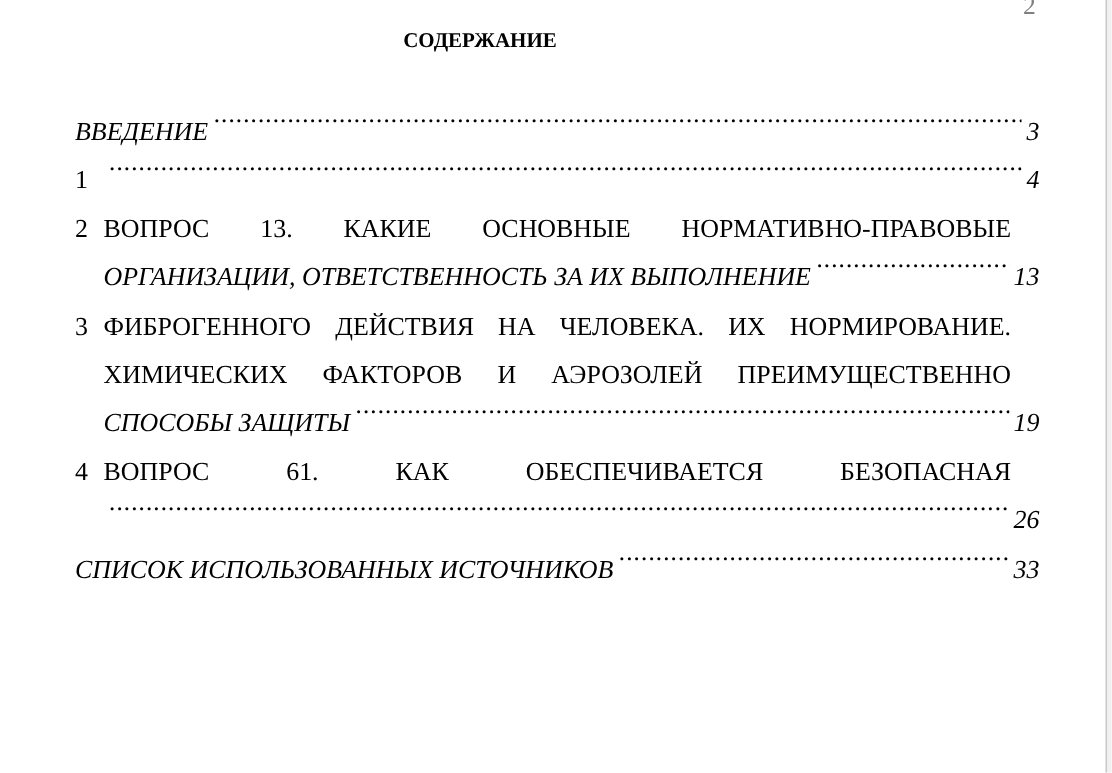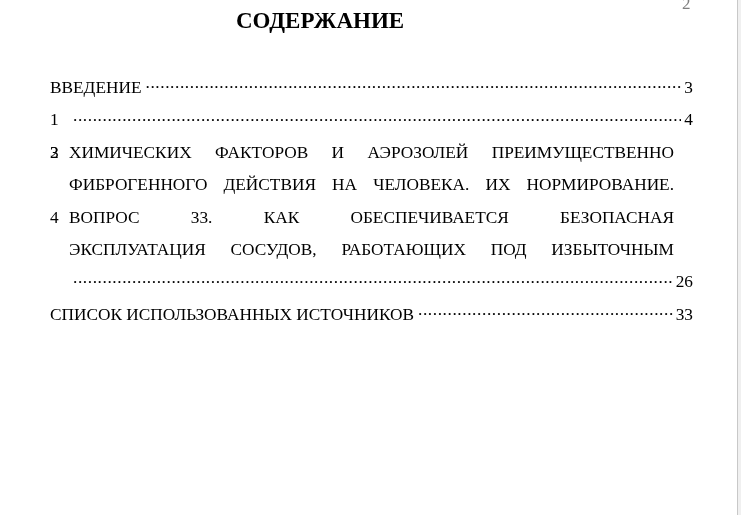--- a/index.html
+++ b/index.html
@@ -20,36 +20,36 @@
     }
     .outside {
       position: absolute; left: 738px; top: 0; width: 3px; height: 515px;
       background: #f0f0f0;
     }
     .page-number {
       position: absolute; left: 682px; top: -6px;
       font-size: 17px; color: #808080;
     }
     .title {
-      position: absolute; left: 0; width: 640px; top: 8px;
-      text-align: center; font-weight: bold; font-size: 23px;
+      position: absolute; left: 0; width: 640px; top: 20px;
+      text-align: center; font-weight: bold; font-size: 14px;
     }
     .toc {
       position: absolute; left: 50px; top: 72px; width: 643px;
       font-size: 17.3px; line-height: 32.4px;
     }
     .entry { position: relative; }
     .entry.numbered { padding-left: 19px; }
     .entry .num { position: absolute; left: 0; top: 0; }
     .line-just {
       display: block; text-align: justify; text-align-last: justify;
       width: 605px;
     }
     .line-last {
-      display: flex; align-items: center; white-space: nowrap;
+      display: flex; align-items: flex-start; white-space: nowrap; font-style: italic;
     }
     .line-last .text { flex: 0 0 auto; }
     .line-last .leader {
       flex: 1 1 auto; overflow: hidden; margin: 0 3px 0 4px;
       position: relative; height: 1em;
     }
     .line-last .leader::before {
       content: "................................................................................................................................................................................................................................................";
       position: absolute; left: 0; bottom: -3px; letter-spacing: 0.6px;
       white-space: nowrap;
@@ -76,32 +76,42 @@
     <div class="entry numbered">
       <span class="num">1</span>
       <div class="line-last">
         <span class="leader"></span>
         <span class="pg">4</span>
       </div>
     </div>
 
     <div class="entry numbered">
       <span class="num">2</span>
+      <span class="line-just">ВОПРОС 13. КАКИЕ ОСНОВНЫЕ НОРМАТИВНО-ПРАВОВЫЕ</span>
+      <div class="line-last">
+        <span class="text">ОРГАНИЗАЦИИ, ОТВЕТСТВЕННОСТЬ ЗА ИХ ВЫПОЛНЕНИЕ</span>
+        <span class="leader"></span>
+        <span class="pg">13</span>
+      </div>
     </div>
 
     <div class="entry numbered">
       <span class="num">3</span>
+      <span class="line-just">ФИБРОГЕННОГО ДЕЙСТВИЯ НА ЧЕЛОВЕКА. ИХ НОРМИРОВАНИЕ.</span>
       <span class="line-just">ХИМИЧЕСКИХ ФАКТОРОВ И АЭРОЗОЛЕЙ ПРЕИМУЩЕСТВЕННО</span>
-      <span class="line-just">ФИБРОГЕННОГО ДЕЙСТВИЯ НА ЧЕЛОВЕКА. ИХ НОРМИРОВАНИЕ.</span>
+      <div class="line-last">
+        <span class="text">СПОСОБЫ ЗАЩИТЫ</span>
+        <span class="leader"></span>
+        <span class="pg">19</span>
+      </div>
     </div>
 
     <div class="entry numbered">
       <span class="num">4</span>
-      <span class="line-just">ВОПРОС 33. КАК ОБЕСПЕЧИВАЕТСЯ БЕЗОПАСНАЯ</span>
-      <span class="line-just">ЭКСПЛУАТАЦИЯ СОСУДОВ, РАБОТАЮЩИХ ПОД ИЗБЫТОЧНЫМ</span>
+      <span class="line-just">ВОПРОС 61. КАК ОБЕСПЕЧИВАЕТСЯ БЕЗОПАСНАЯ</span>
       <div class="line-last">
         <span class="leader"></span>
         <span class="pg">26</span>
       </div>
     </div>
 
     <div class="entry">
       <div class="line-last">
         <span class="text">СПИСОК ИСПОЛЬЗОВАННЫХ ИСТОЧНИКОВ</span>
         <span class="leader"></span>

